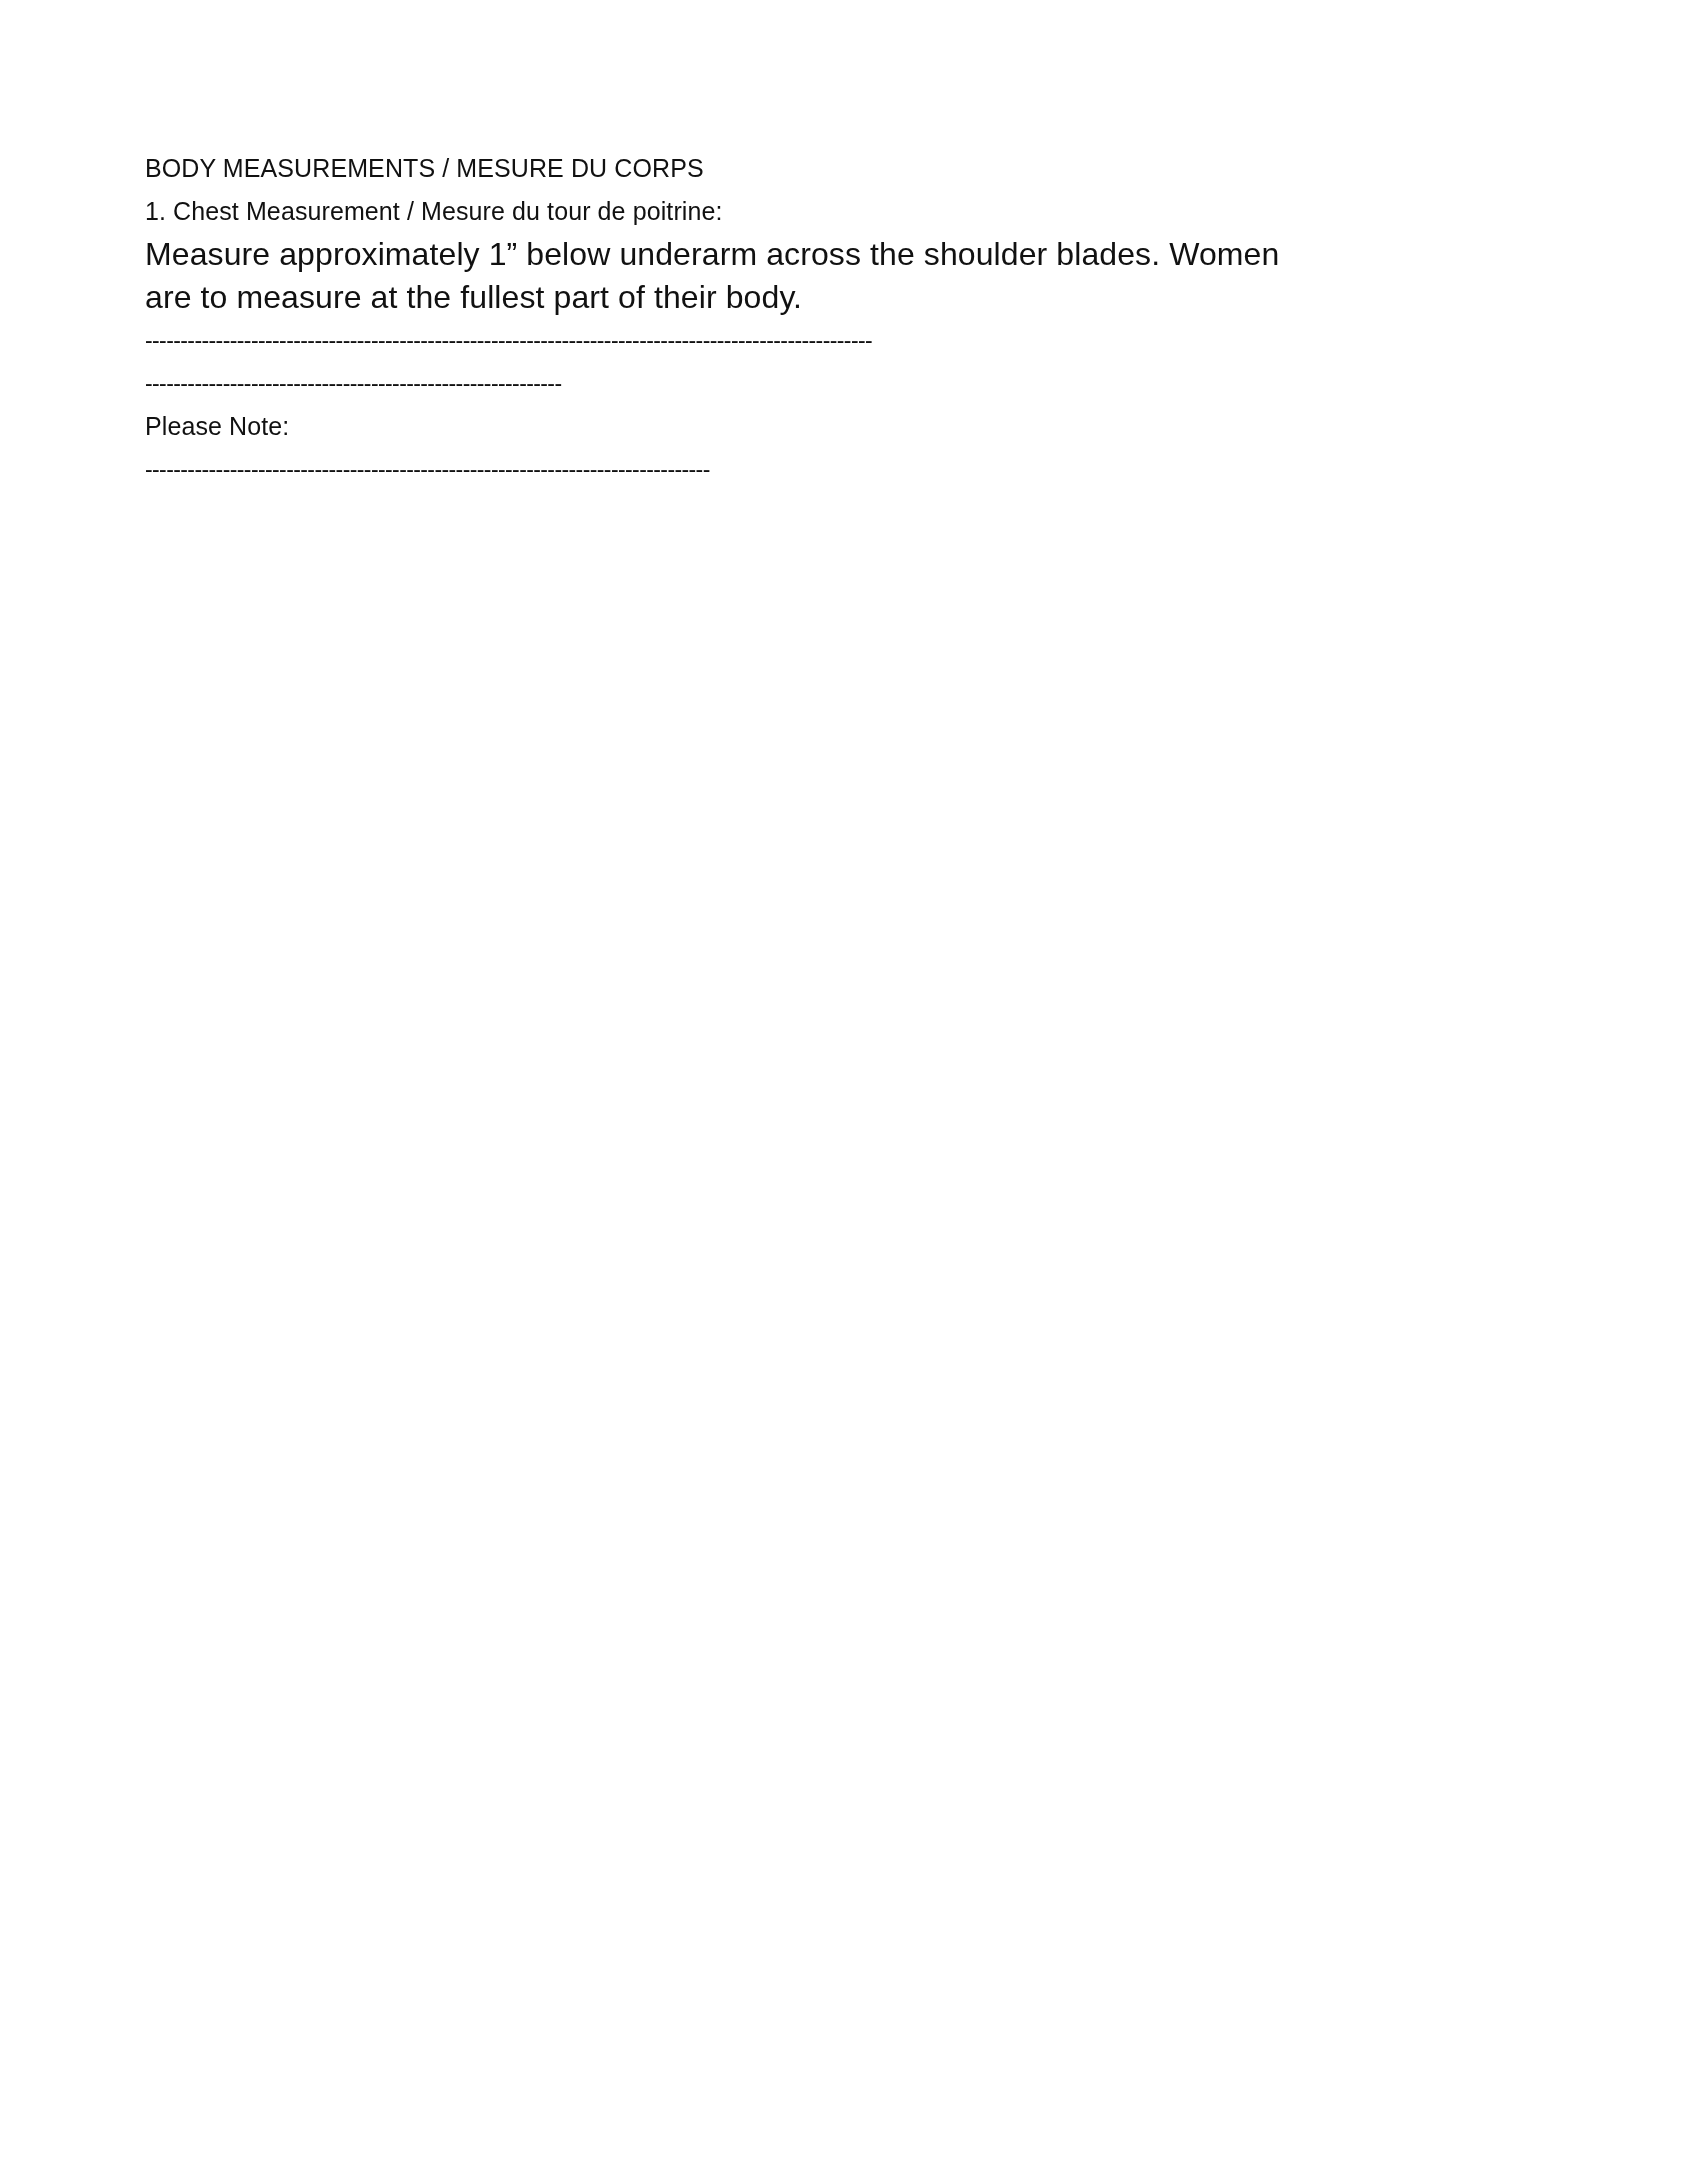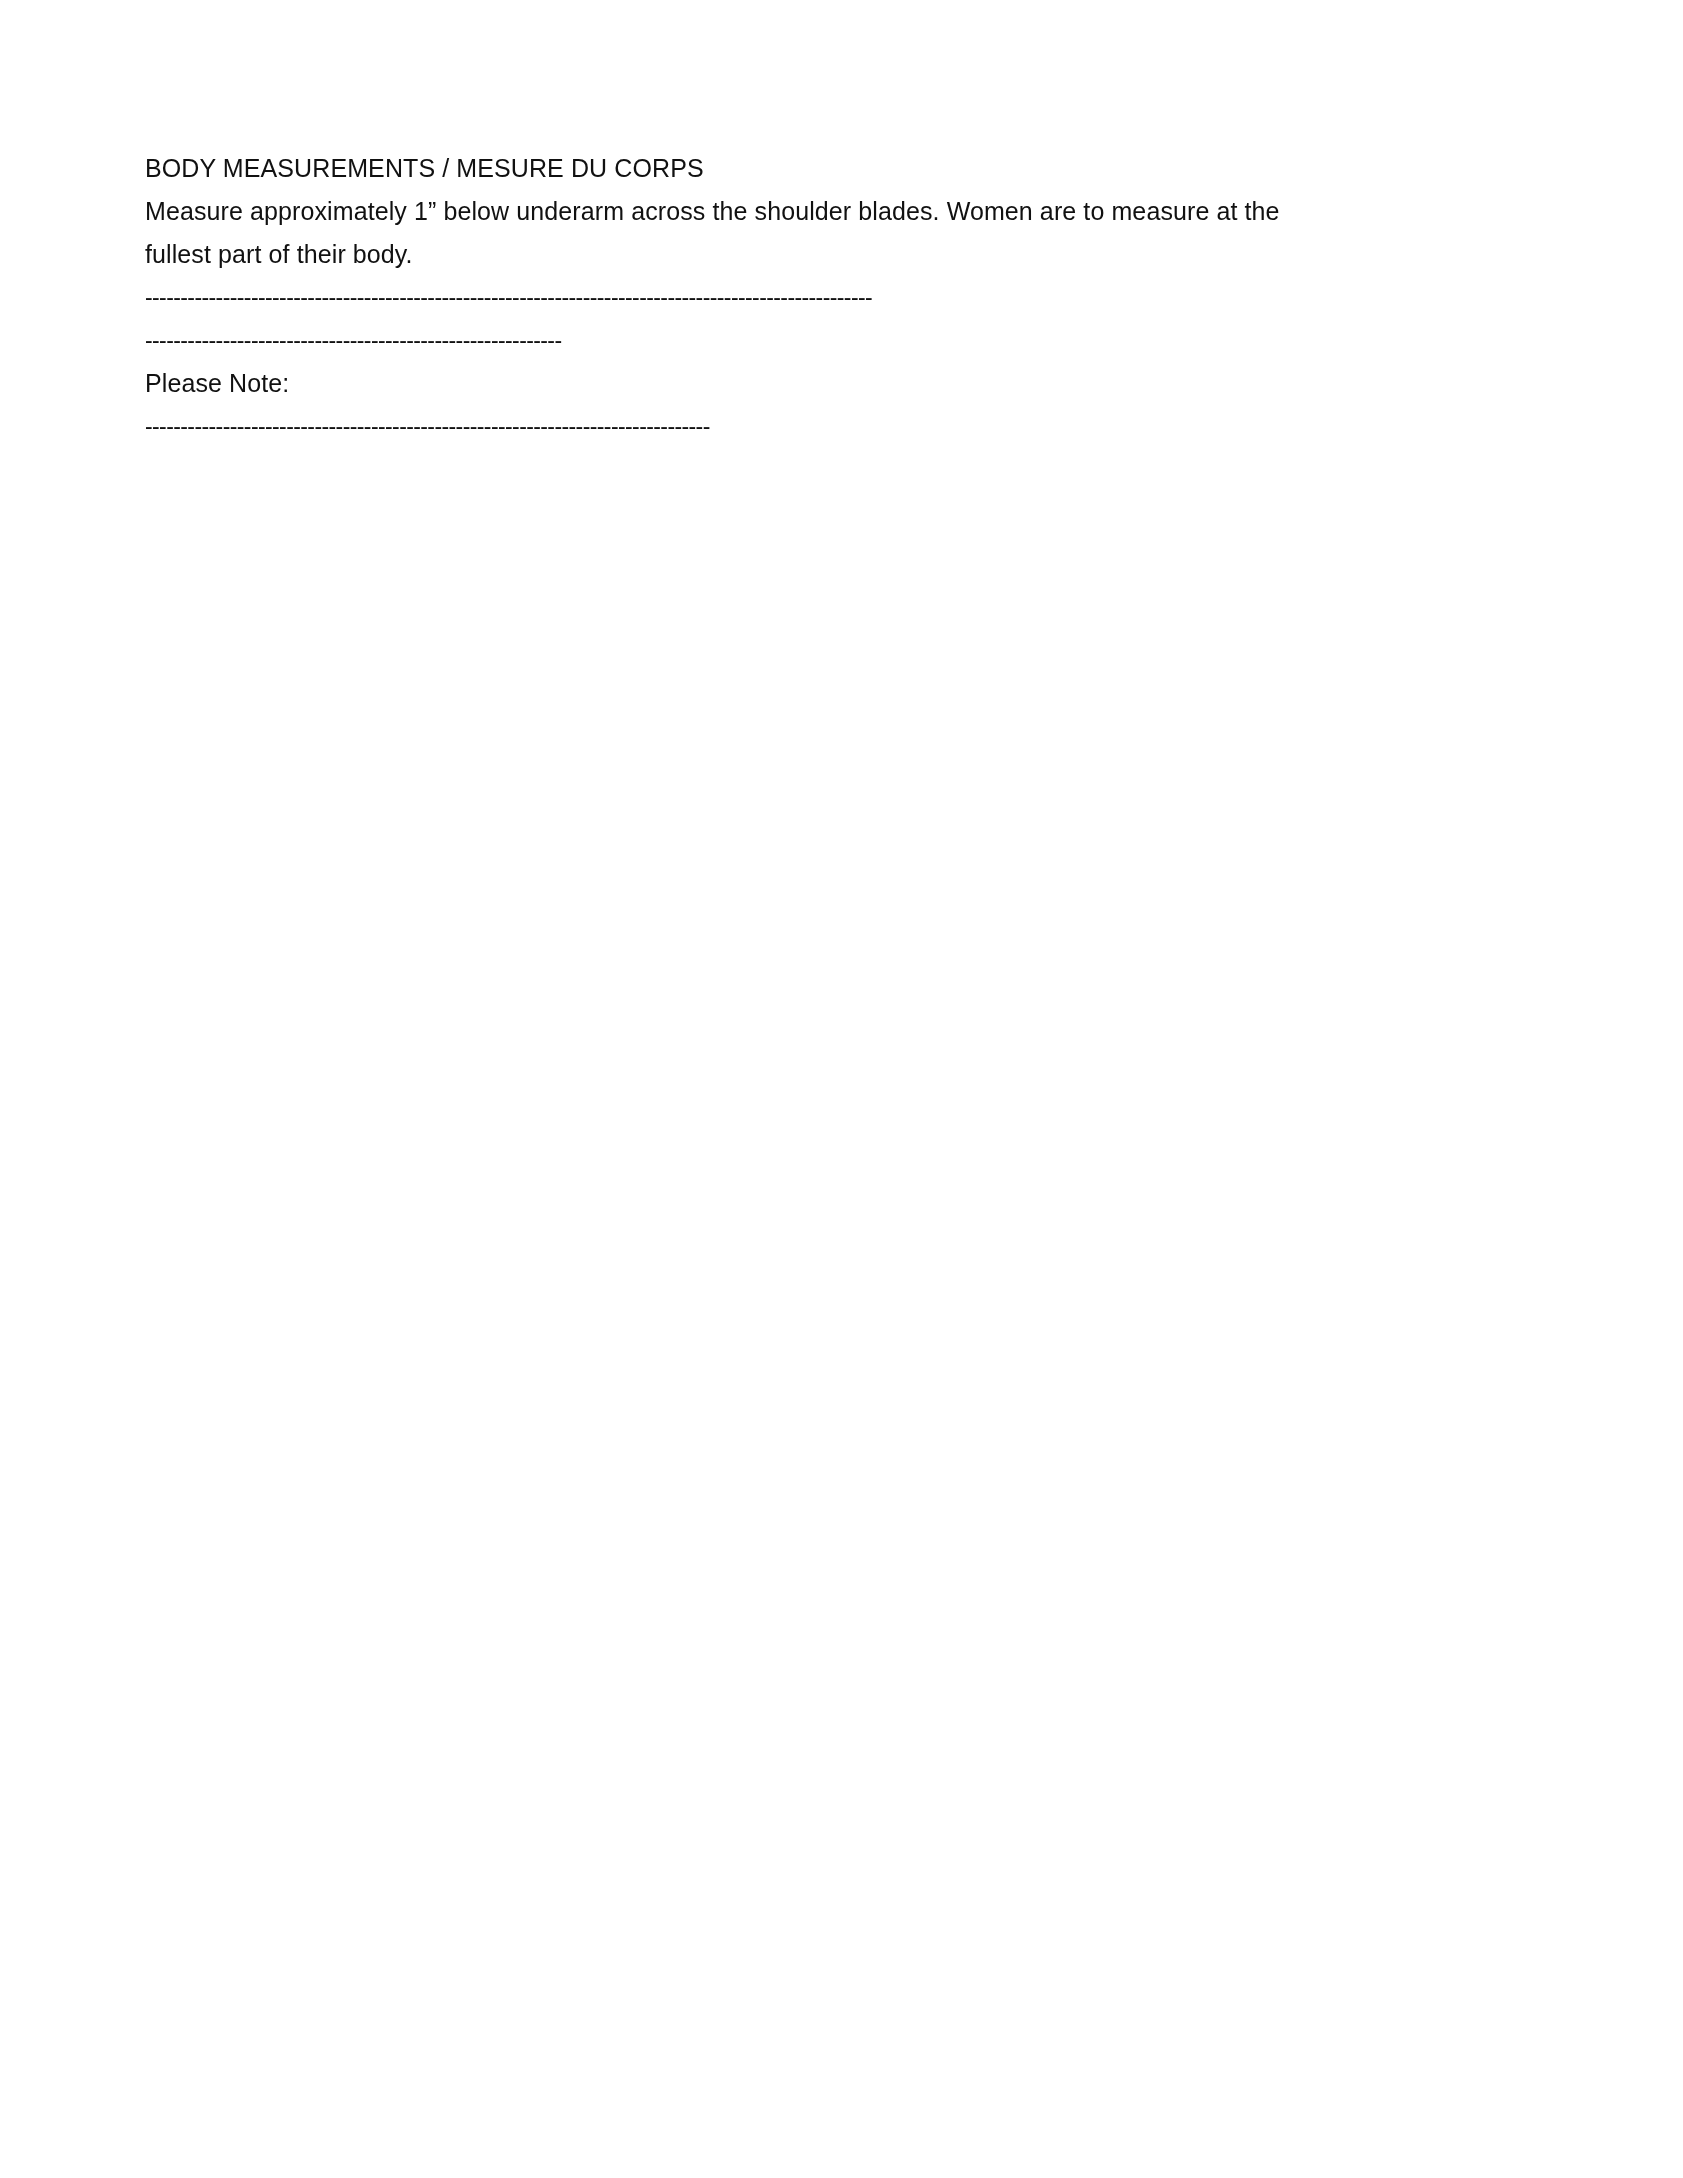--- a/index.html
+++ b/index.html
@@ -28,21 +28,21 @@
     width: 1307px;
   }
   .line {
     font-size: 25px;
     line-height: 43px;
     letter-spacing: 0.1px;
     color: #111111;
     white-space: pre-wrap;
   }
   .para {
-    font-size: 25px;
+    font-size: 32px;
     line-height: 43px;
     letter-spacing: 0.1px;
     color: #111111;
     max-width: 1139px;
   }
   .rule {
     font-size: 23px;
     line-height: 43px;
     letter-spacing: -0.6px;
     color: #111111;
@@ -51,20 +51,21 @@
   }
 </style>
 </head>
 <body>
 
 <div class="page">
   <div class="content">
 
     <div class="line">BODY MEASUREMENTS / MESURE DU CORPS</div>
 
+    <div class="line">1. Chest Measurement / Mesure du tour de poitrine:</div>
 
     <div class="para">Measure approximately 1” below underarm across the shoulder blades. Women are to measure at the fullest part of their body.</div>
 
     <div class="rule">-------------------------------------------------------------------------------------------------------</div>
 
 
     <div class="rule">-----------------------------------------------------------</div>
 
     <div class="line">Please Note:</div>
 

